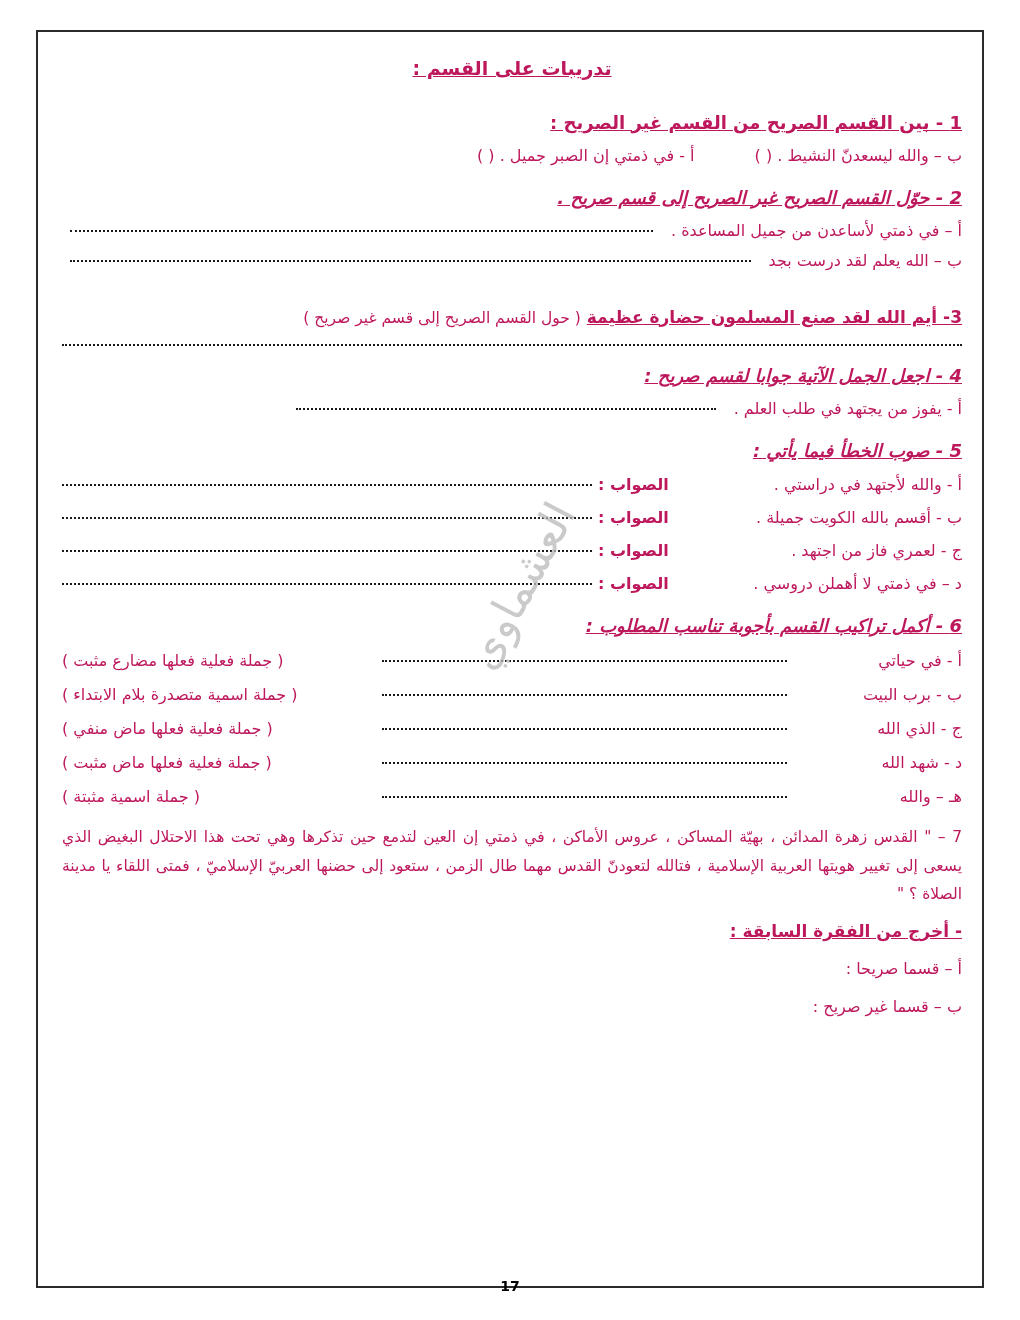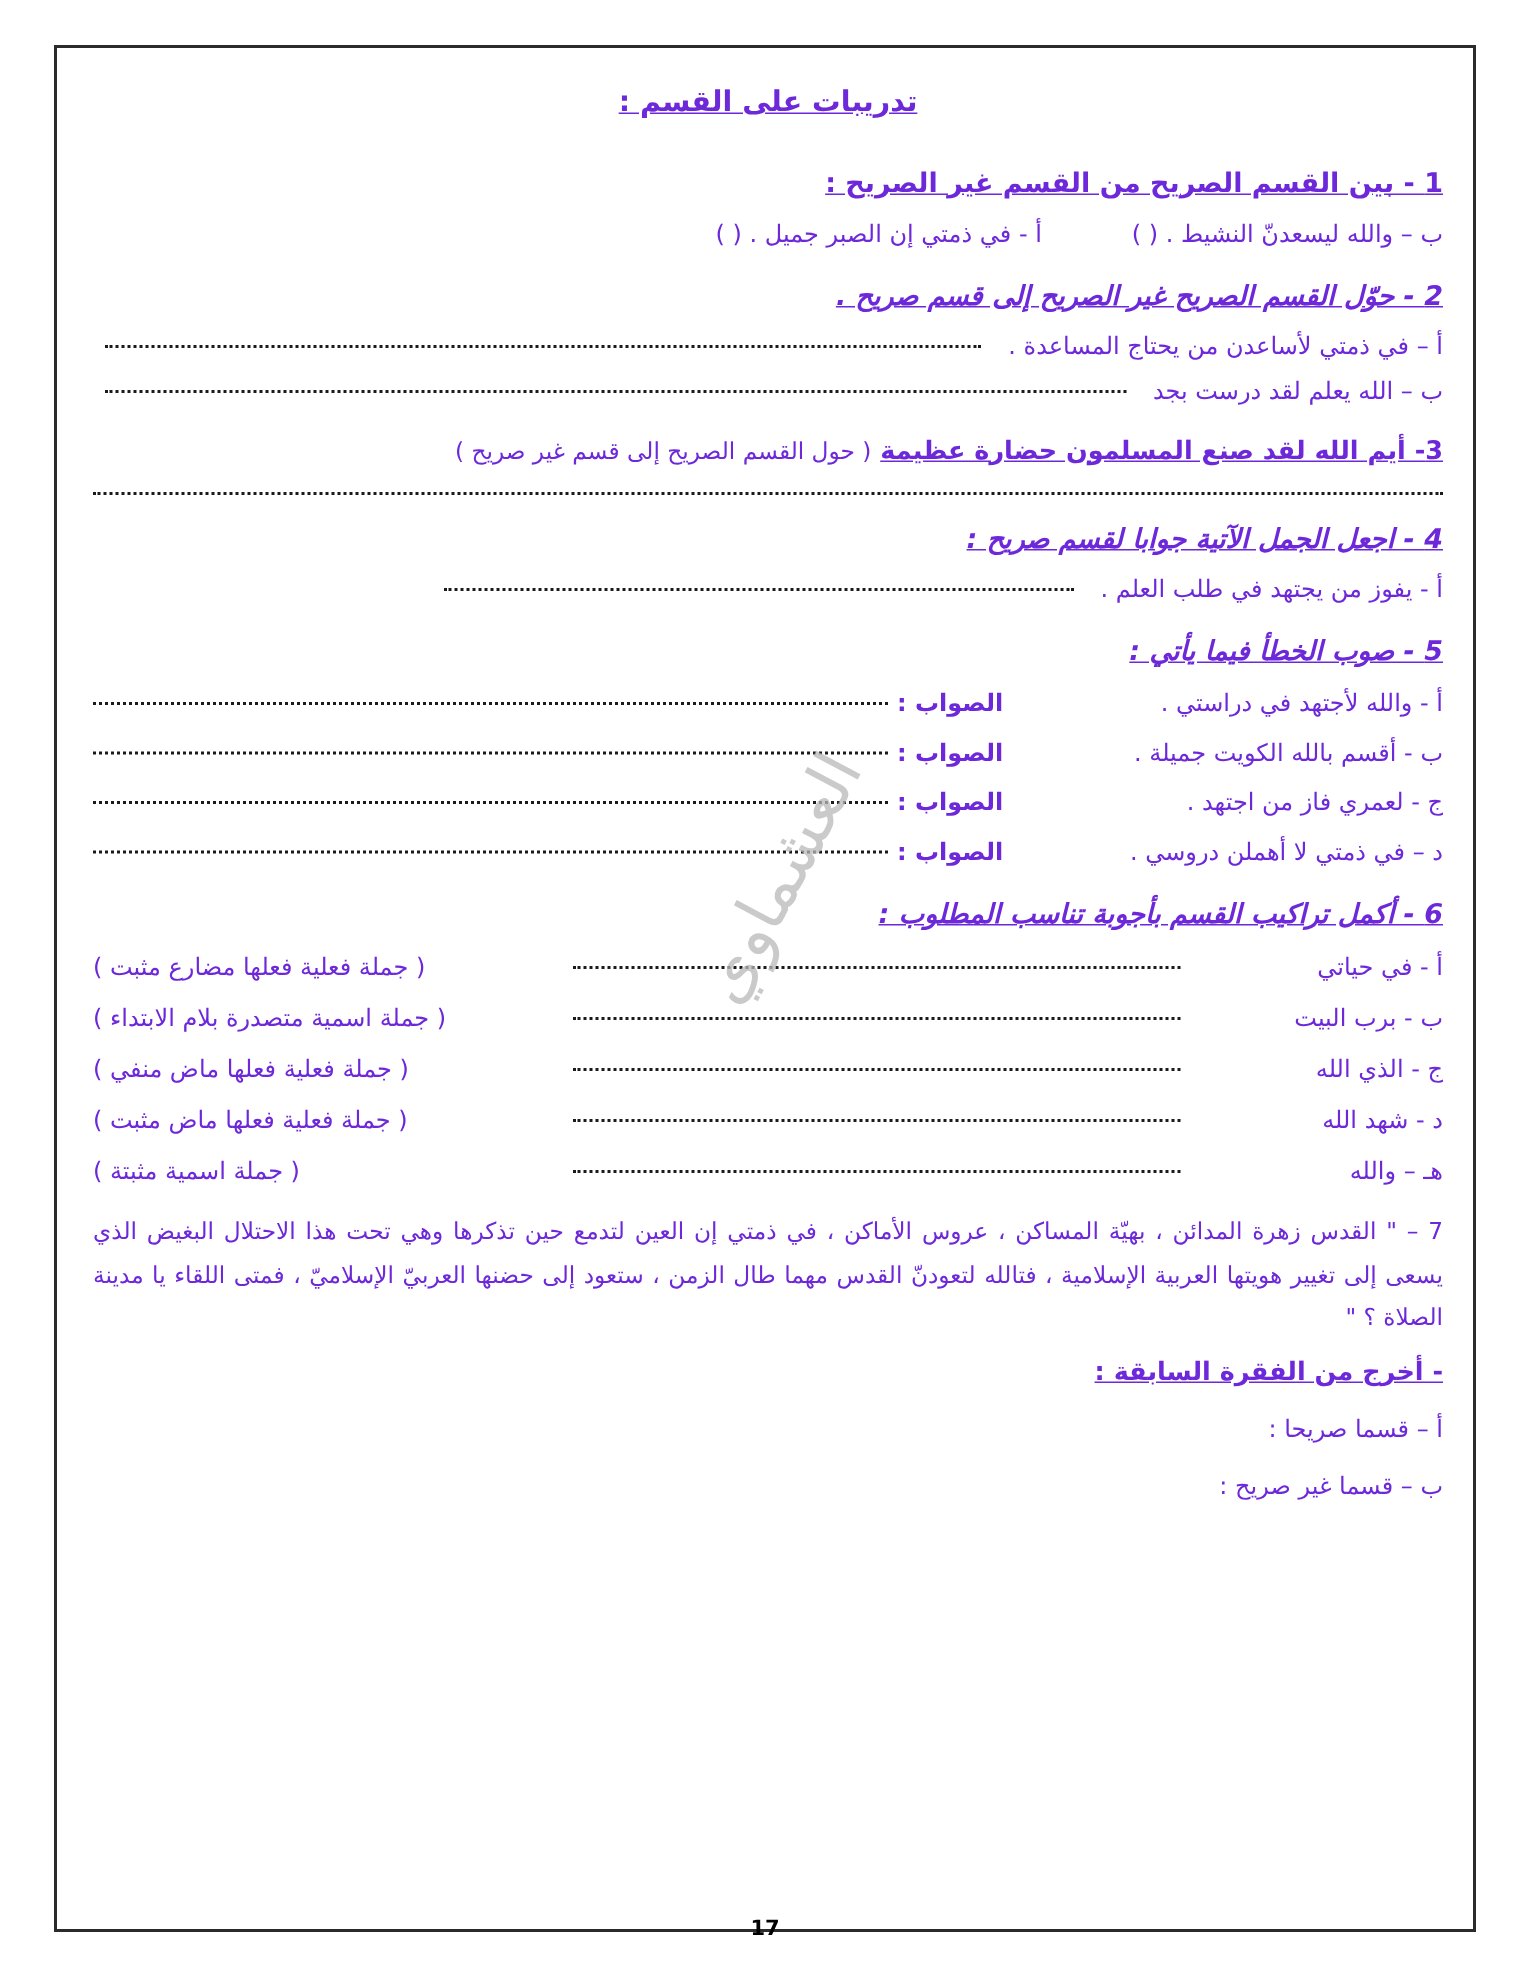--- a/index.html
+++ b/index.html
@@ -30,21 +30,21 @@
   }
   .content {
     position: absolute;
     left: 62px;
     top: 48px;
     width: 900px;
     height: 1224px;
     box-sizing: border-box;
     direction: rtl;
     text-align: right;
-    color: #6d28d9;
+    color: #be185d;
     font-size: 15.5px;
     line-height: 1.5;
   }
   .doc-title {
     text-align: center;
     font-weight: bold;
     font-size: 19px;
     text-decoration: underline;
     margin: 6px 0 26px 0;
     letter-spacing: 0;
@@ -90,21 +90,21 @@
     display: flex;
     flex-direction: row;
     justify-content: flex-start;
     gap: 60px;
     font-size: 16px;
     margin: 8px 0 4px 0;
   }
   .q3 {
     font-weight: bold;
     font-size: 17px;
-    margin-top: 16px;
+    margin-top: 32px;
   }
   .q3 .hl {
     text-decoration: underline;
   }
   .q3 .normal {
     font-weight: normal;
     font-size: 15.5px;
   }
   .r5row {
     display: flex;
@@ -223,21 +223,21 @@
     <div class="doc-title">تدريبات على القسم :</div>
 
     <div class="q-head">1 - بين القسم الصريح من القسم غير الصريح :</div>
     <div class="q1line">
       <span class="item">ب – والله ليسعدنّ النشيط .   (            )</span>
       <span class="item">أ - في ذمتي إن الصبر جميل .   (            )</span>
     </div>
 
     <div class="q-head mt">2  -   حوّل القسم الصريح غير الصريح إلى قسم صريح  .</div>
     <div class="row">
-      <span class="item">أ – في ذمتي لأساعدن من يحتاج المساعدة .</span>
+      <span class="item">أ – في ذمتي لأساعدن من جميل المساعدة .</span>
       <span class="dots"></span>
     </div>
     <div class="row">
       <span class="item">ب – الله يعلم لقد درست بجد</span>
       <span class="dots"></span>
     </div>
 
     <div class="q3">
       <span class="hl">3- أيم الله لقد صنع المسلمون حضارة عظيمة</span>
       <span class="normal">( حول القسم الصريح إلى قسم غير صريح )</span>

